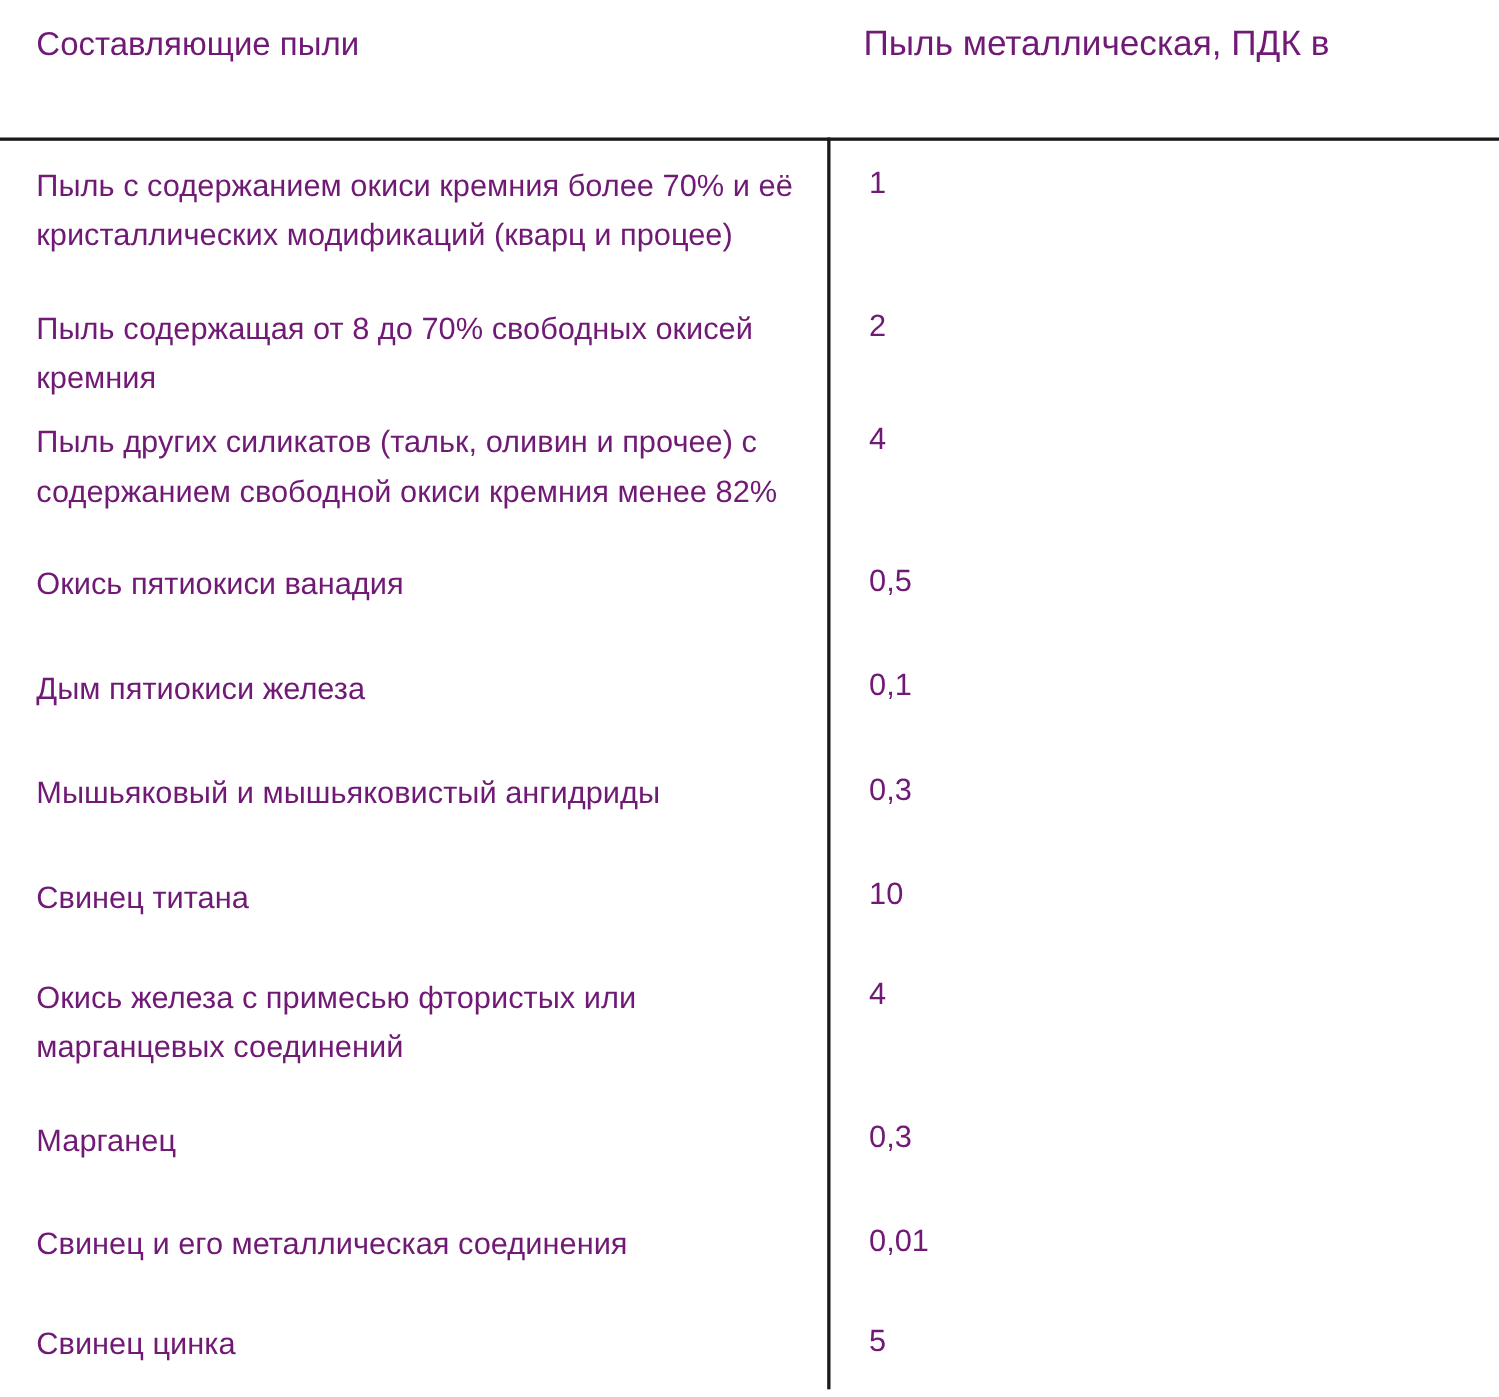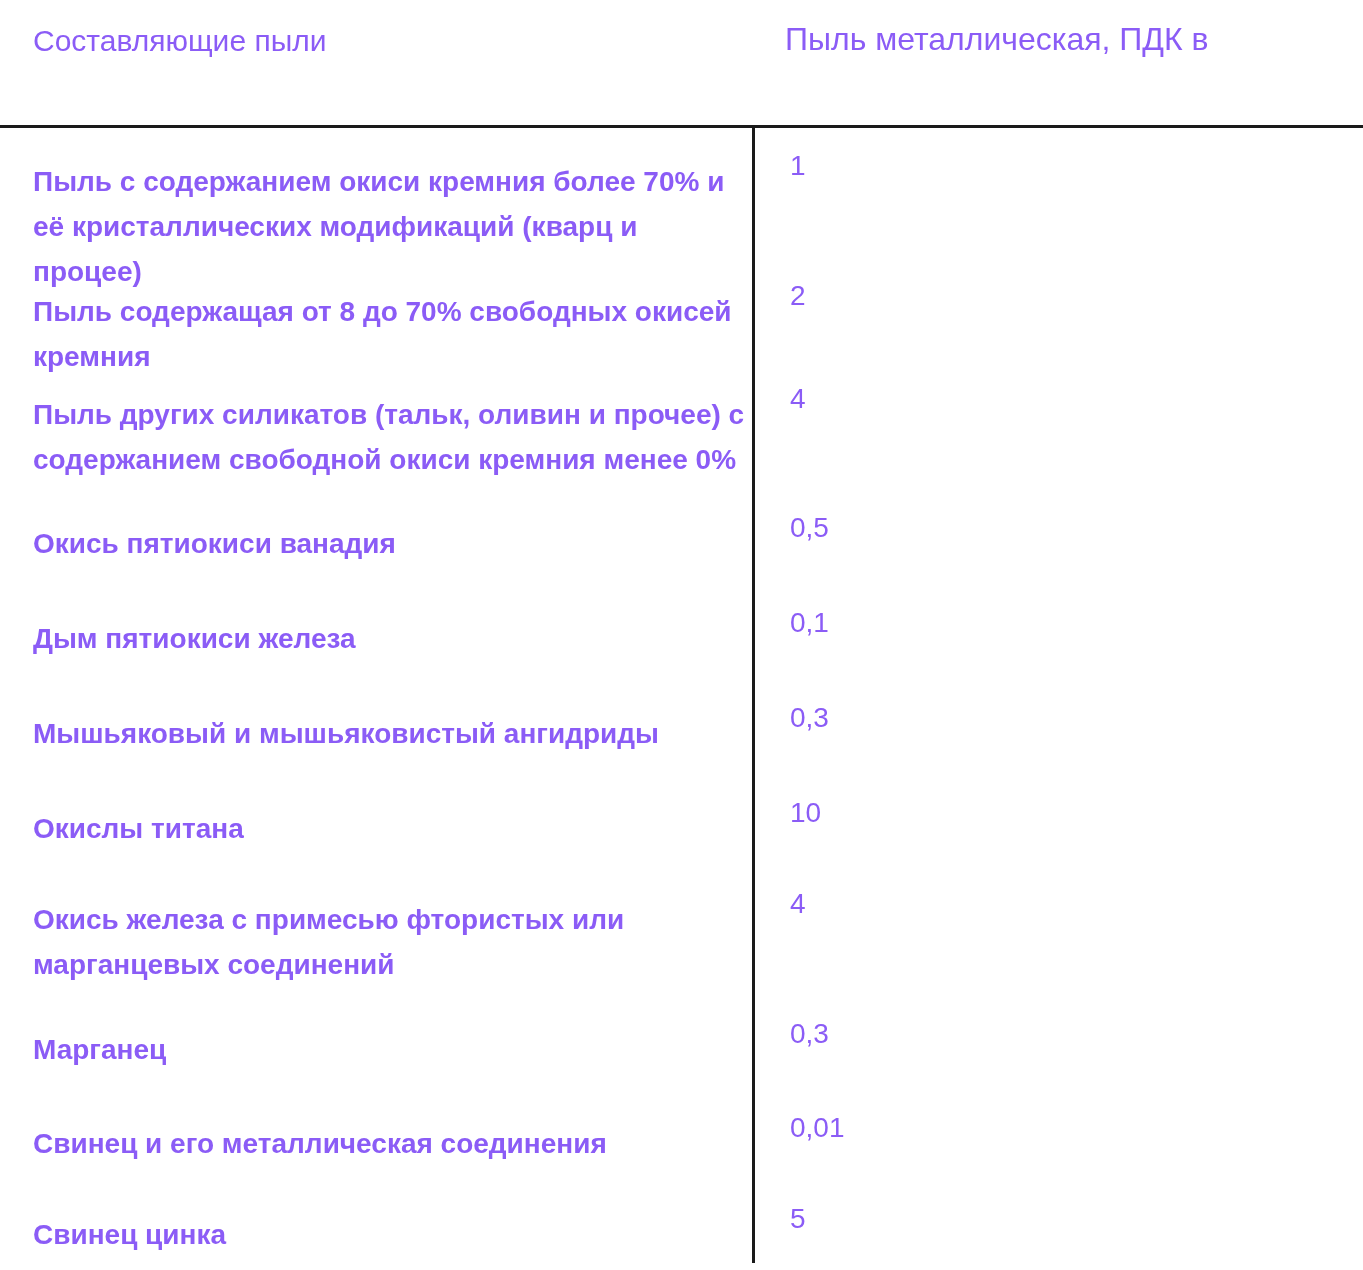--- a/index.html
+++ b/index.html
@@ -6,21 +6,21 @@
     margin: 0;
     padding: 0;
     background: #ffffff;
   }
   .page {
     position: relative;
     width: 1363px;
     height: 1270px;
     background: #ffffff;
     font-family: "Liberation Sans", sans-serif;
-    color: #8b5cf6;
+    color: #701a75;
     overflow: hidden;
   }
   
   .header-left {
     position: absolute;
     left: 33px;
     top: 18px;
     font-size: 30px;
     line-height: 46px;
     white-space: nowrap;
@@ -57,25 +57,24 @@
   }
   
   .row {
     position: absolute;
     left: 0;
     width: 1363px;
   }
   .cell-label {
     position: absolute;
     left: 33px;
-    top: 16px;
+    top: 3px;
     width: 715px;
     font-size: 28px;
     line-height: 45px;
-    font-weight: bold;
   }
   .cell-value {
     position: absolute;
     left: 790px;
     top: 0;
     font-size: 28px;
     line-height: 45px;
     white-space: nowrap;
   }
 </style>
@@ -96,37 +95,37 @@
   <div>
       <div class="row" style="top: 143px;">
         <div class="cell-label">Пыль с содержанием окиси кремния более 70% и её кристаллических модификаций (кварц и процее)</div>
         <div class="cell-value">1</div>
       </div>
       <div class="row" style="top: 273px;">
         <div class="cell-label">Пыль содержащая от 8 до 70% свободных окисей кремния</div>
         <div class="cell-value">2</div>
       </div>
       <div class="row" style="top: 376px;">
-        <div class="cell-label">Пыль других силикатов (тальк, оливин и прочее) с содержанием свободной окиси кремния менее 0%</div>
+        <div class="cell-label">Пыль других силикатов (тальк, оливин и прочее) с содержанием свободной окиси кремния менее 82%</div>
         <div class="cell-value">4</div>
       </div>
       <div class="row" style="top: 505px;">
         <div class="cell-label">Окись пятиокиси ванадия</div>
         <div class="cell-value">0,5</div>
       </div>
       <div class="row" style="top: 600px;">
         <div class="cell-label">Дым пятиокиси железа</div>
         <div class="cell-value">0,1</div>
       </div>
       <div class="row" style="top: 695px;">
         <div class="cell-label">Мышьяковый и мышьяковистый ангидриды</div>
         <div class="cell-value">0,3</div>
       </div>
       <div class="row" style="top: 790px;">
-        <div class="cell-label">Окислы титана</div>
+        <div class="cell-label">Свинец титана</div>
         <div class="cell-value">10</div>
       </div>
       <div class="row" style="top: 881px;">
         <div class="cell-label">Окись железа с примесью фтористых или марганцевых соединений</div>
         <div class="cell-value">4</div>
       </div>
       <div class="row" style="top: 1011px;">
         <div class="cell-label">Марганец</div>
         <div class="cell-value">0,3</div>
       </div>

